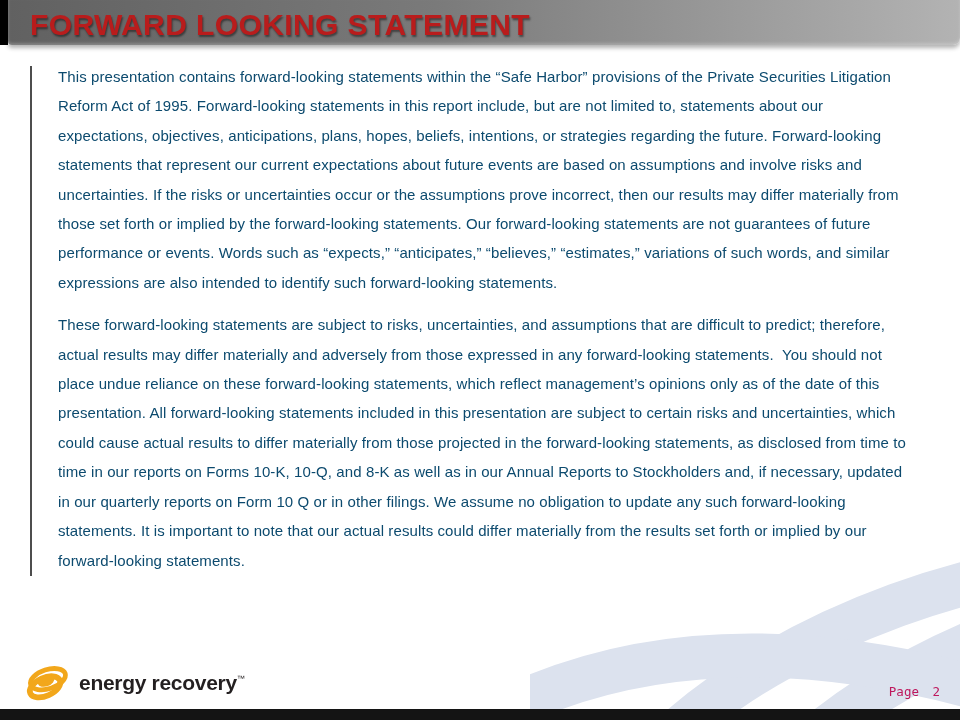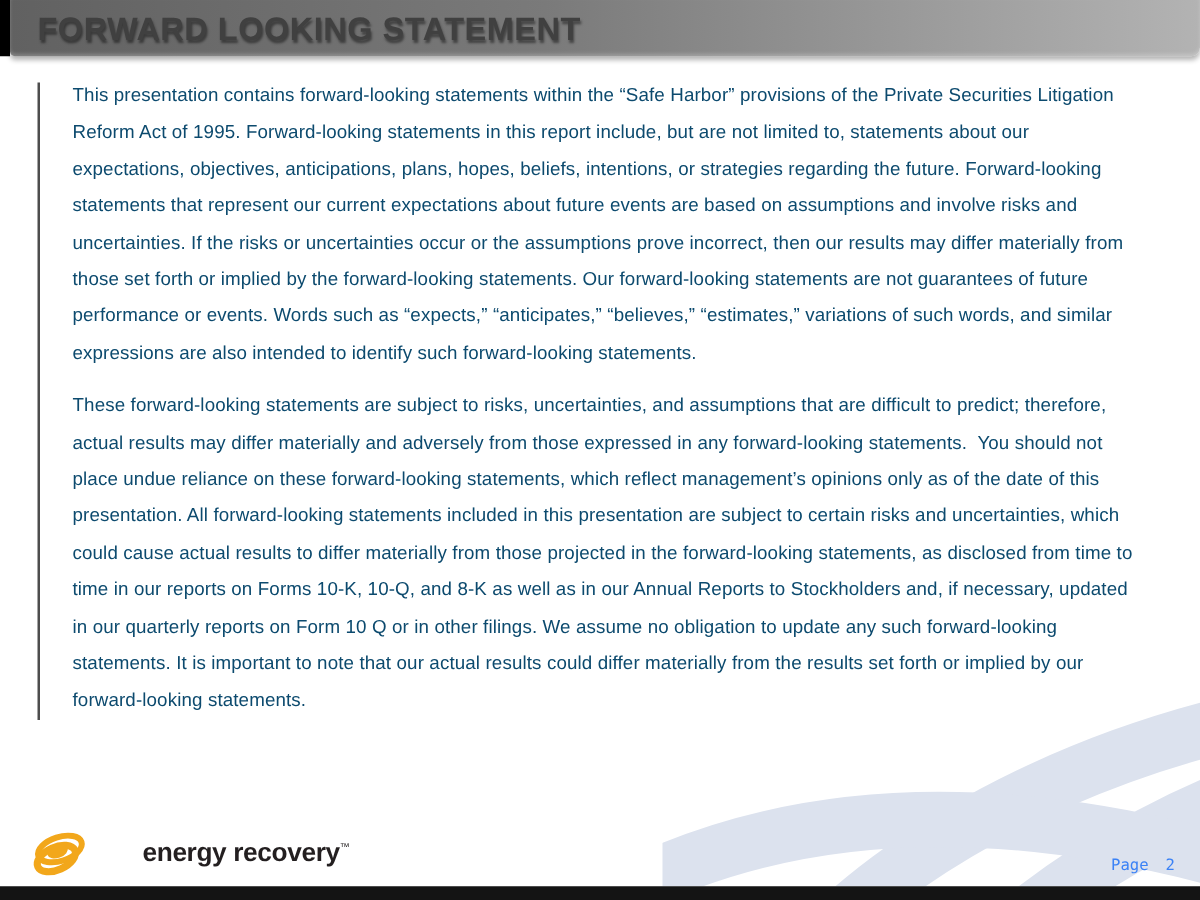--- a/index.html
+++ b/index.html
@@ -12,21 +12,21 @@
     position:absolute;left:8px;top:0;width:952px;height:45px;
     background:linear-gradient(90deg,#616161 0%,#7a7a7a 45%,#b3b3b3 100%);
     border-radius:0 0 7px 4px;
     box-shadow:0 3px 4px rgba(0,0,0,0.30), inset 0 -2px 3px rgba(255,255,255,0.22);
   }
   .header-accent{
     position:absolute;left:0;top:0;width:8px;height:45px;background:#000000;
   }
   .page-title{
     position:absolute;left:30px;top:8px;
-    font-size:26px;font-weight:bold;color:#404040;letter-spacing:.4px;
+    font-size:30px;font-weight:bold;color:#b91c1c;letter-spacing:.4px;
     text-shadow:1px 2px 2px rgba(0,0,0,0.45);
     white-space:nowrap;
   }
   
   .content-rule{
     position:absolute;left:30px;top:66px;width:2px;height:510px;background:#4d4d4d;
   }
   .content{
     position:absolute;left:58px;top:62px;width:852px;
     color:#0c4a6e;font-size:15px;line-height:29.4px;letter-spacing:.1px;
@@ -34,26 +34,26 @@
   .content p{margin:0 0 13px 0;white-space:pre-wrap;}
   
   .watermark{
     position:absolute;right:0;bottom:11px;width:430px;height:235px;pointer-events:none;
   }
   
   .footer-logo{
     position:absolute;left:24px;bottom:16px;display:flex;align-items:center;gap:9px;
   }
   .logo-text{
-    font-size:21px;font-weight:bold;color:#231f20;letter-spacing:-.3px;margin-left:35px;
+    font-size:21px;font-weight:bold;color:#231f20;letter-spacing:-.3px;
   }
   .logo-tm{font-size:8px;vertical-align:9px;font-weight:normal;color:#231f20;}
   .page-number{
     position:absolute;right:20px;bottom:21px;
-    font-family:"DejaVu Sans Mono",monospace;font-size:12.5px;color:#3b82f6;
+    font-family:"DejaVu Sans Mono",monospace;font-size:12.5px;color:#be185d;
     word-spacing:6px;
     margin-top:48px;
   }
   .bottom-bar{
     position:absolute;left:0;bottom:0;width:960px;height:11px;background:#141414;
   }
 </style>
 </head>
 <body>
 

